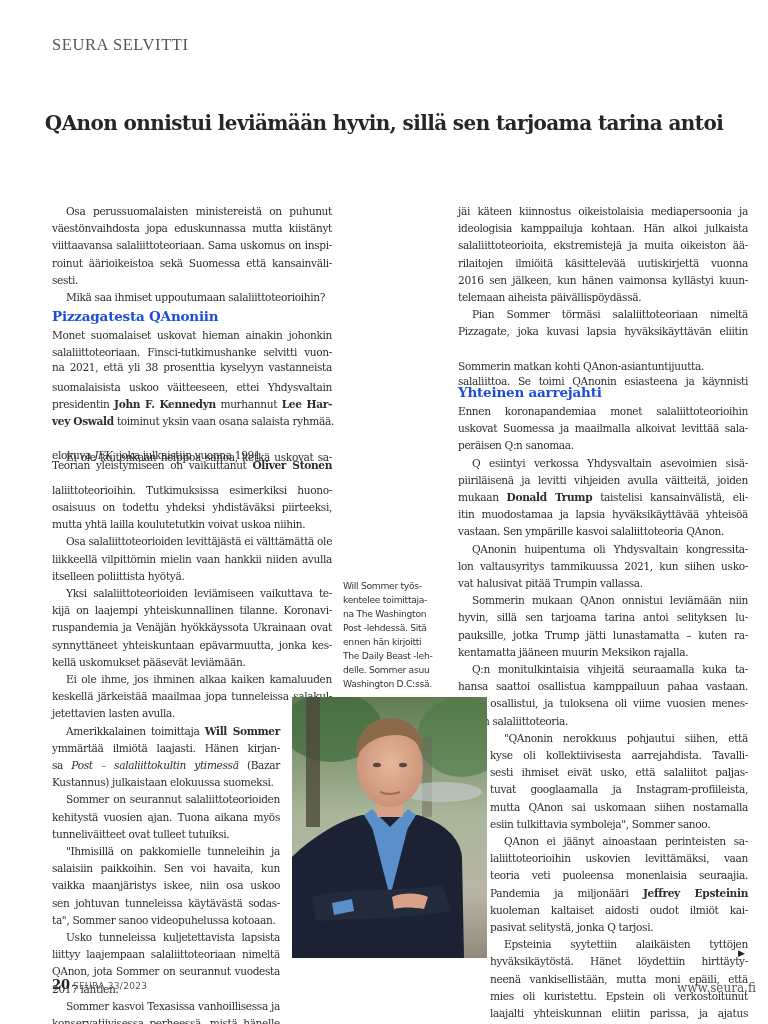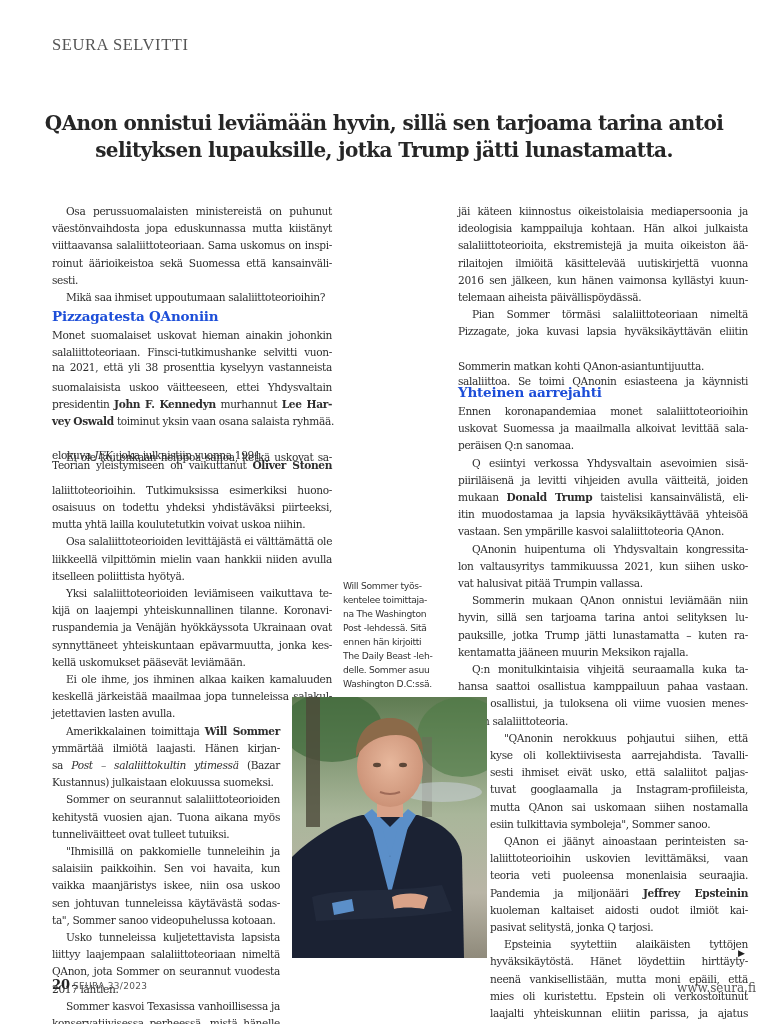--- a/index.html
+++ b/index.html
@@ -21,21 +21,20 @@
   .footer-right { position: absolute; left: 677px; top: 981px; font-family: "DejaVu Serif", serif; font-size: 12px; color: #555; }
   .cont-arrow { position: absolute; left: 738px; top: 948px; font-size: 9px; color: #222; font-family: "DejaVu Sans", sans-serif; }
 </style>
 </head>
 <body>
 
 <div class="section-label">SEURA SELVITTI</div>
 
 <h1 class="headline" style="margin:0;">
   <div>QAnon onnistui leviämään hyvin, sillä sen tarjoama tarina antoi</div>
-  <div>selityksen lupauksille, jotka Trump jätti lunastamatta.</div>
 </h1>
 
 <div class="col" style="left:52px; top:203px; width:280px;">
   <div id="left-intro">
       <div class="ln ind" style="top: 0px; width: 280px;">Osa perussuomalaisten ministereistä on puhunut</div>
       <div class="ln" style="top: 17.2px; width: 280px;">väestönvaihdosta jopa eduskunnassa mutta kiistänyt</div>
       <div class="ln" style="top: 34.4px; width: 280px;">viittaavansa salaliittoteoriaan. Sama uskomus on inspi-</div>
       <div class="ln" style="top: 51.6px; width: 280px;">roinut äärioikeistoa sekä Suomessa että kansainväli-</div>
       <div class="ln last" style="top: 68.8px; width: 280px;">sesti.</div>
       <div class="ln last ind" style="top: 86px; width: 280px;">Mikä saa ihmiset uppoutumaan salaliittoteorioihin?</div>

